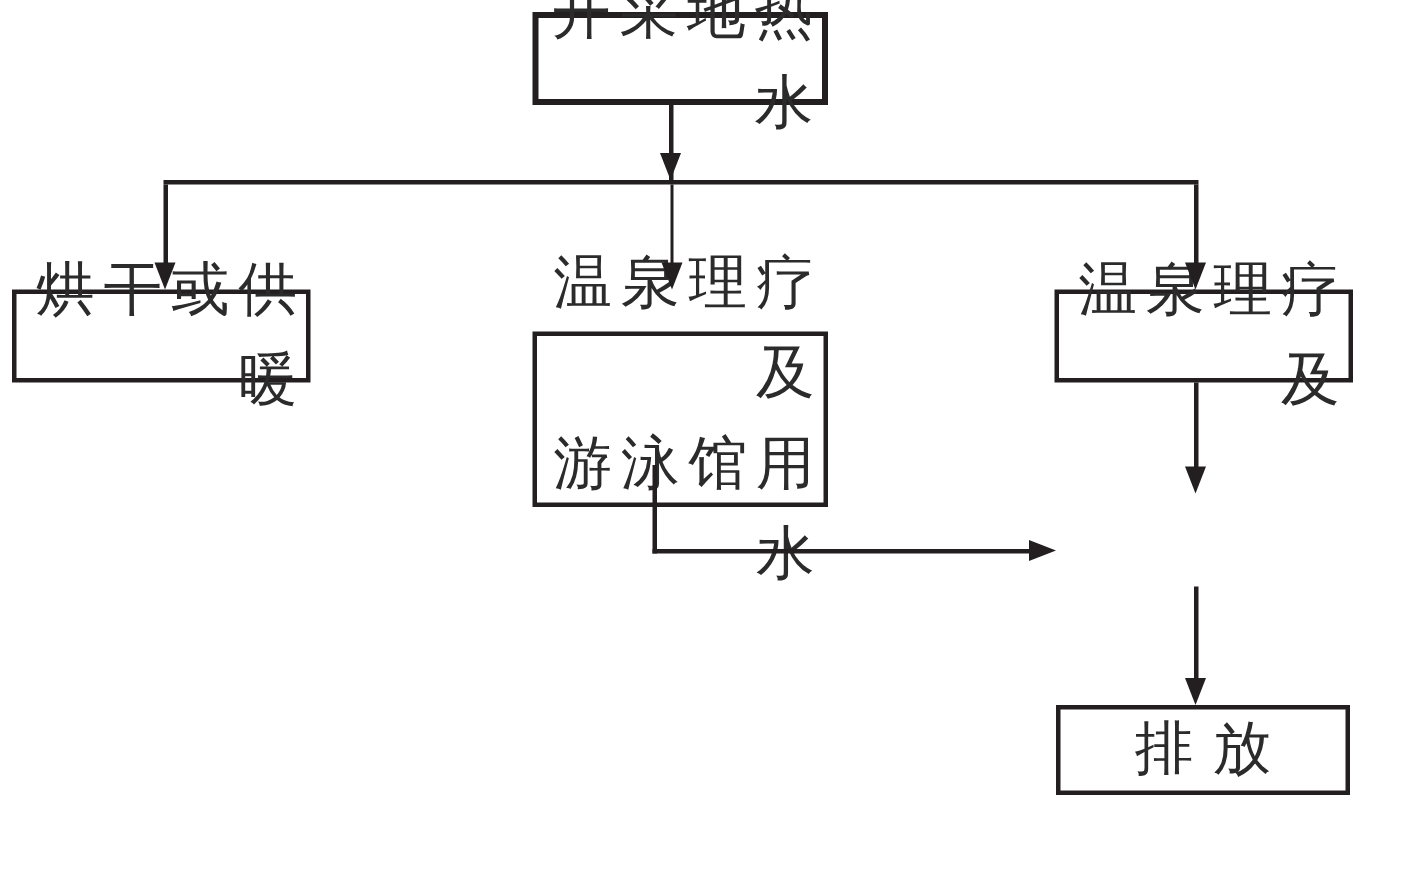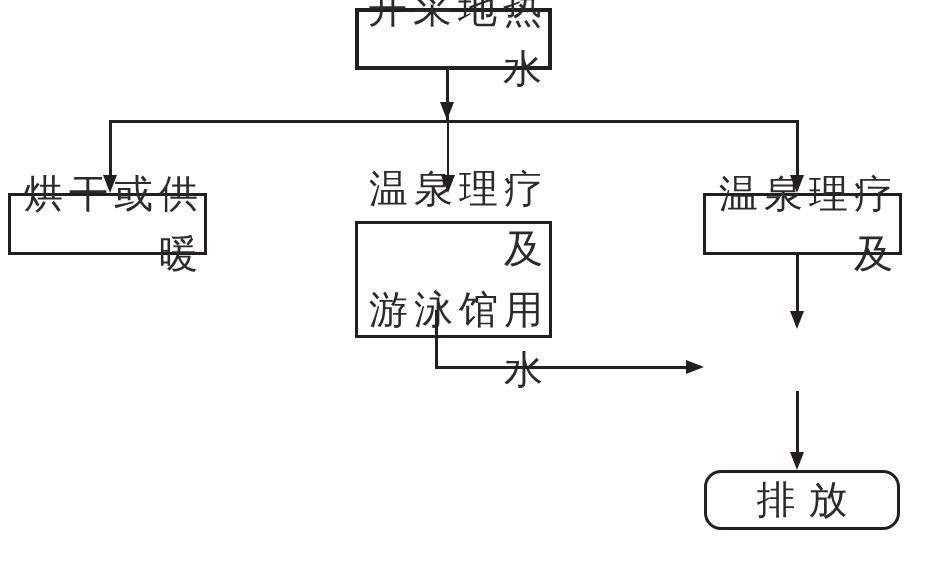--- a/index.html
+++ b/index.html
@@ -38,21 +38,21 @@
     text-indent: 6px; 
   }
   .node .label.wide-spacing { letter-spacing: 13px; text-indent: 13px; }
 
   
   #node-source    { left: 355px; top: 8px;   width: 197px; height: 62px;  border-width: 4px; }
   #node-drying    { left: 8px;   top: 193px; width: 199px; height: 62px; }
   #node-spa       { left: 355px; top: 193px; width: 197px; height: 117px; margin-top: 28px; }
   #node-fish      { left: 703px; top: 193px; width: 199px; height: 62px; }
   #node-sewage    { left: 704px; top: 329px; width: 196px; height: 62px; }
-  #node-discharge { left: 704px; top: 470px; width: 196px; height: 60px; border-radius: 17px; }
+  #node-discharge { left: 704px; top: 470px; width: 196px; height: 60px; }
 
   
   .line { position: absolute; background: var(--color-line); }
   #line-source-down      { left: 446px; top: 70px;  width: 3px;   height: 50px; }
   #line-distribution     { left: 109px; top: 120px; width: 690px; height: 3px;  }
   #line-drop-left        { left: 109px; top: 123px; width: 3px;   height: 56px; }
   #line-drop-mid         { left: 447px; top: 123px; width: 2px;   height: 56px; }
   #line-drop-right       { left: 796px; top: 123px; width: 3px;   height: 56px; }
   #line-fish-to-sewage   { left: 796px; top: 255px; width: 3px;   height: 58px; }
   #line-spa-down         { left: 435px; top: 310px; width: 3px;   height: 59px; }

